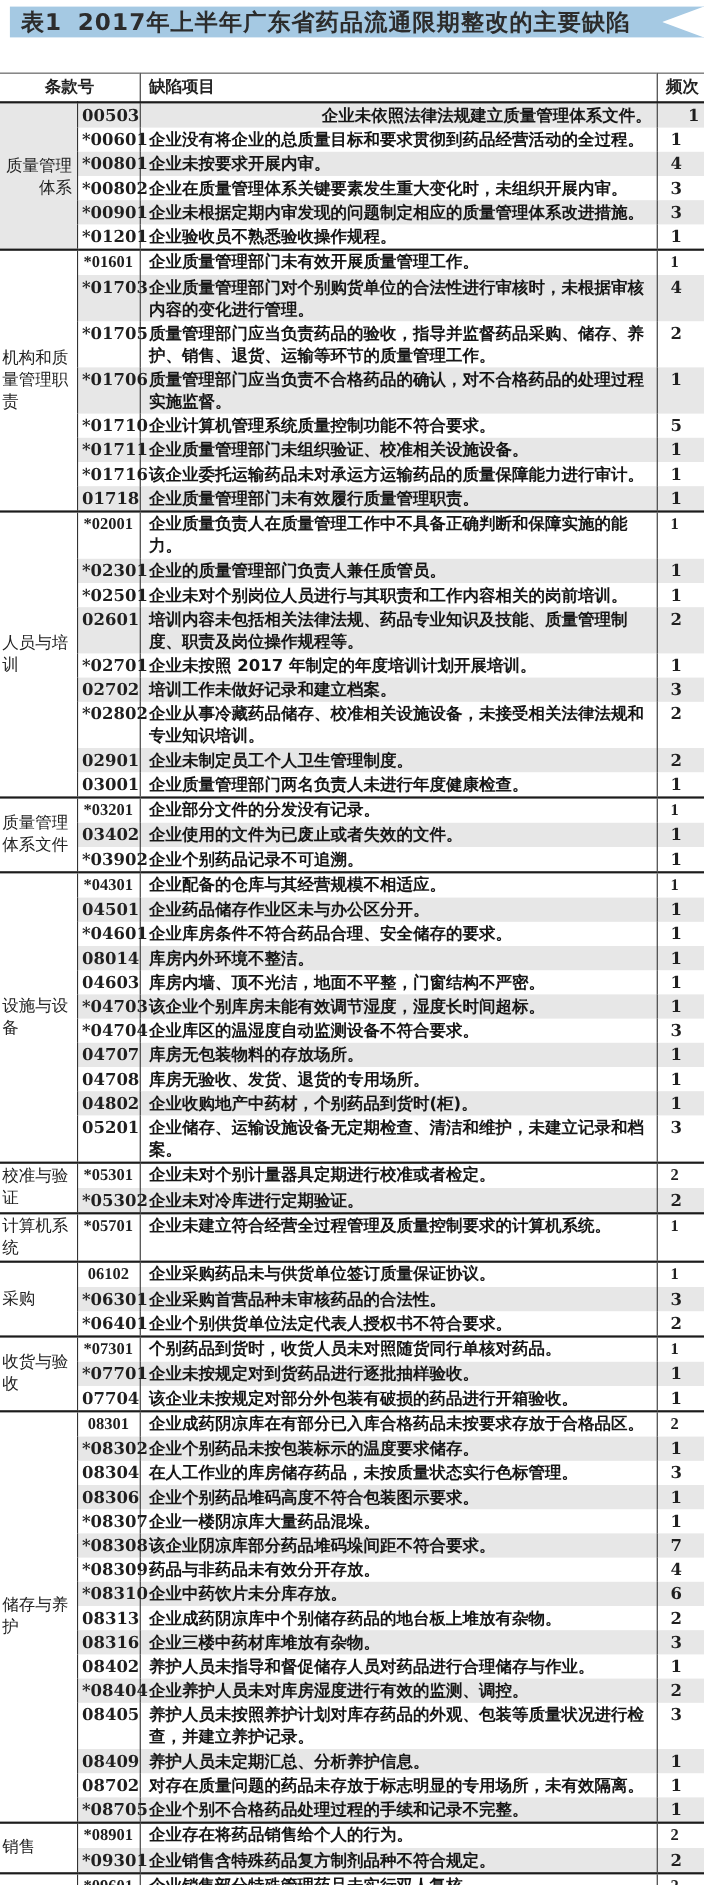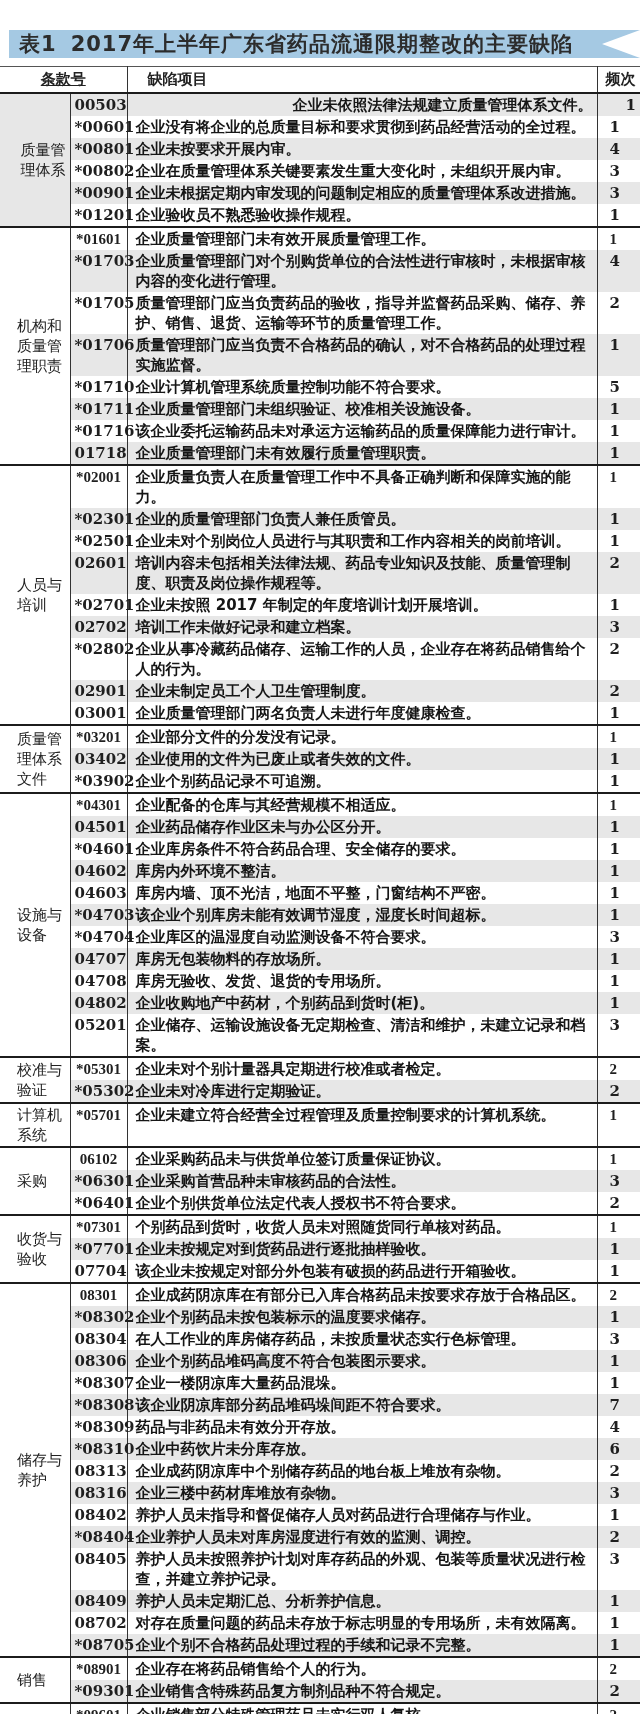--- a/index.html
+++ b/index.html
@@ -17,21 +17,21 @@
     color:#1f1f1f;
   }
   .page{width:640px;}
 
   
   .banner{
     position:relative;
     margin:6px 0 8px 2px;
     height:52px;
     display:flex;
-    align-items:flex-end;
+    align-items:flex-start;
     border-radius:17px;
   }
   .banner-strip{
     width:7px;
     background:var(--banner-strip);
     flex:0 0 7px;
   }
   .banner-body{
     position:relative;
     flex:1;
@@ -73,39 +73,39 @@
     border-bottom:2px solid var(--line-dark);
   }
   thead th{
     font-size:15px;
     font-weight:bold;
     color:#222;
     padding:3px 4px;
     text-align:left;
     line-height:19px;
   }
-  th.h-clause{text-align:center;border-right:1px solid #333;text-decoration:underline;}
-  th.h-defect{padding-left:20px;border-right:1px solid #333;}
+  th.h-clause{text-align:center;border-right:1px solid #333;}
+  th.h-defect{padding-left:8px;border-right:1px solid #333;}
   th.h-freq{padding-left:8px;margin-top:32px;}
 
   tbody td{
     font-size:15px;
     line-height:20px;
     padding:1px 4px;
     vertical-align:top;
   }
   tbody tr.shaded{background:var(--stripe);}
   tbody tr.sec-start td{border-top:2px solid var(--line-dark);font-family:Liberation Serif, serif;}
   tbody tr:first-child td{border-top:none;text-align:right;}
   table.defects{border-bottom:2px solid var(--line-dark);}
 
   td.cat{
     border-right:1px solid #333;
     vertical-align:middle;
-    padding-left:17px;
+    padding-left:2px;
     font-size:15px;
     color:#222;
     background:transparent;
     word-break:break-all;
   }
   td.code{
     border-right:1px solid #333;
     text-align:center;
     font-family:"DejaVu Serif","Liberation Serif",serif;
     font-weight:bold;
@@ -252,21 +252,21 @@
           <td class="defect">企业未按照 2017 年制定的年度培训计划开展培训。</td>
           <td class="freq">1</td>
         </tr>
         <tr class="shaded">
           <td class="code">02702</td>
           <td class="defect">培训工作未做好记录和建立档案。</td>
           <td class="freq">3</td>
         </tr>
         <tr>
           <td class="code">*02802</td>
-          <td class="defect">企业从事冷藏药品储存、运输工作的人员，企业存在将药品销售给个人的行为。</td>
+          <td class="defect">企业从事冷藏药品储存、校准相关设施设备，未接受相关法律法规和专业知识培训。</td>
           <td class="freq">2</td>
         </tr>
         <tr class="shaded">
           <td class="code">02901</td>
           <td class="defect">企业未制定员工个人卫生管理制度。</td>
           <td class="freq">2</td>
         </tr>
         <tr>
           <td class="code">03001</td>
           <td class="defect">企业质量管理部门两名负责人未进行年度健康检查。</td>
@@ -298,21 +298,21 @@
           <td class="code">04501</td>
           <td class="defect">企业药品储存作业区未与办公区分开。</td>
           <td class="freq">1</td>
         </tr>
         <tr>
           <td class="code">*04601</td>
           <td class="defect">企业库房条件不符合药品合理、安全储存的要求。</td>
           <td class="freq">1</td>
         </tr>
         <tr class="shaded">
-          <td class="code">04602</td>
+          <td class="code">08014</td>
           <td class="defect">库房内外环境不整洁。</td>
           <td class="freq">1</td>
         </tr>
         <tr>
           <td class="code">04603</td>
           <td class="defect">库房内墙、顶不光洁，地面不平整，门窗结构不严密。</td>
           <td class="freq">1</td>
         </tr>
         <tr class="shaded">
           <td class="code">*04703</td>

